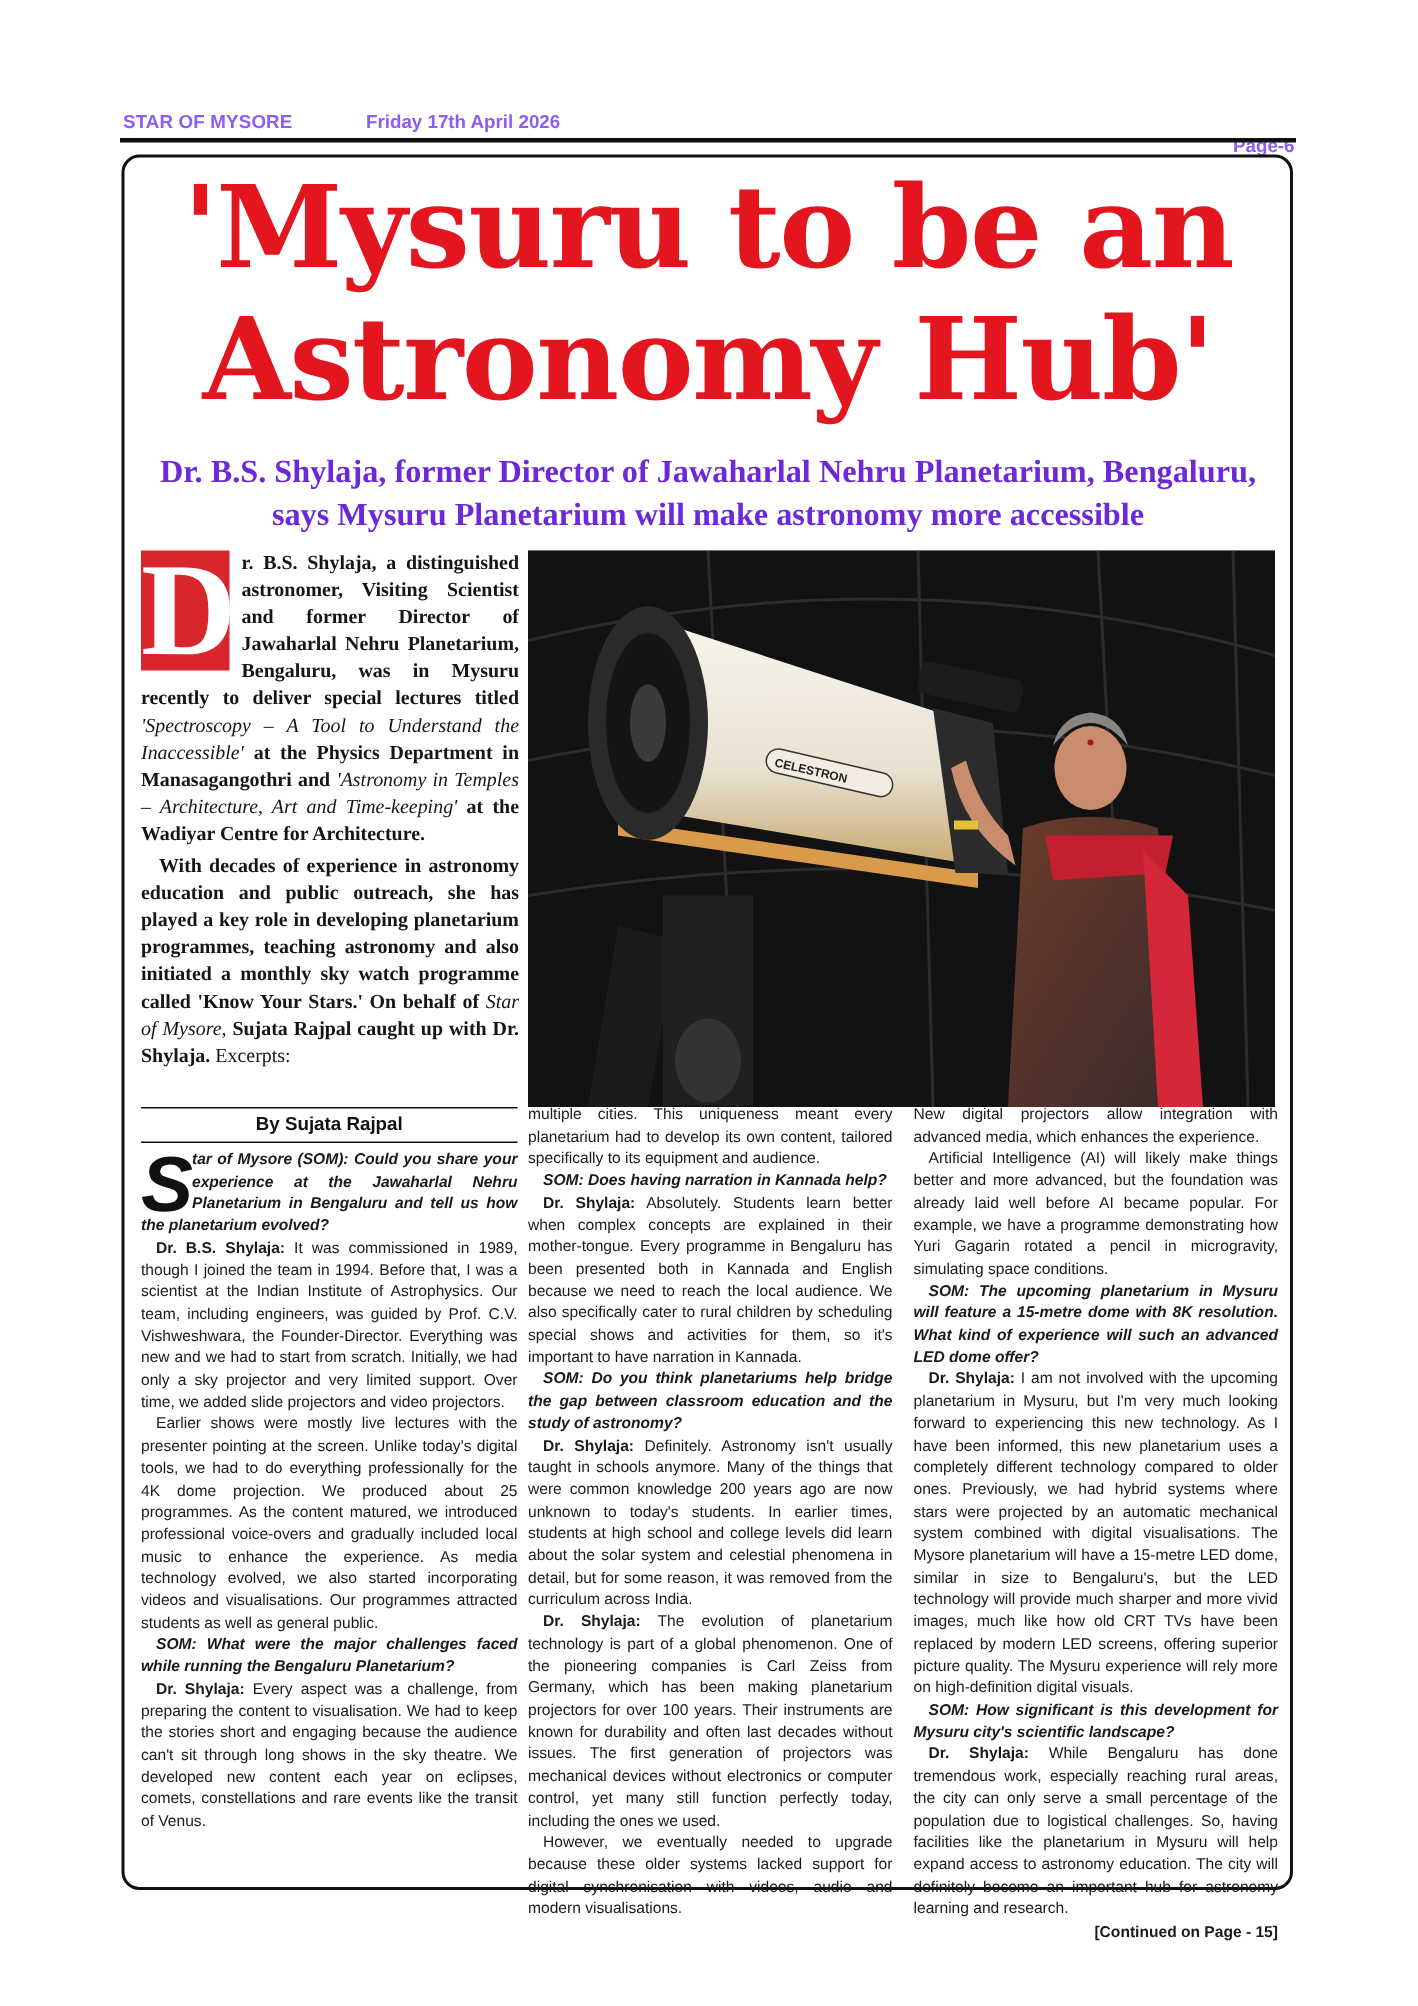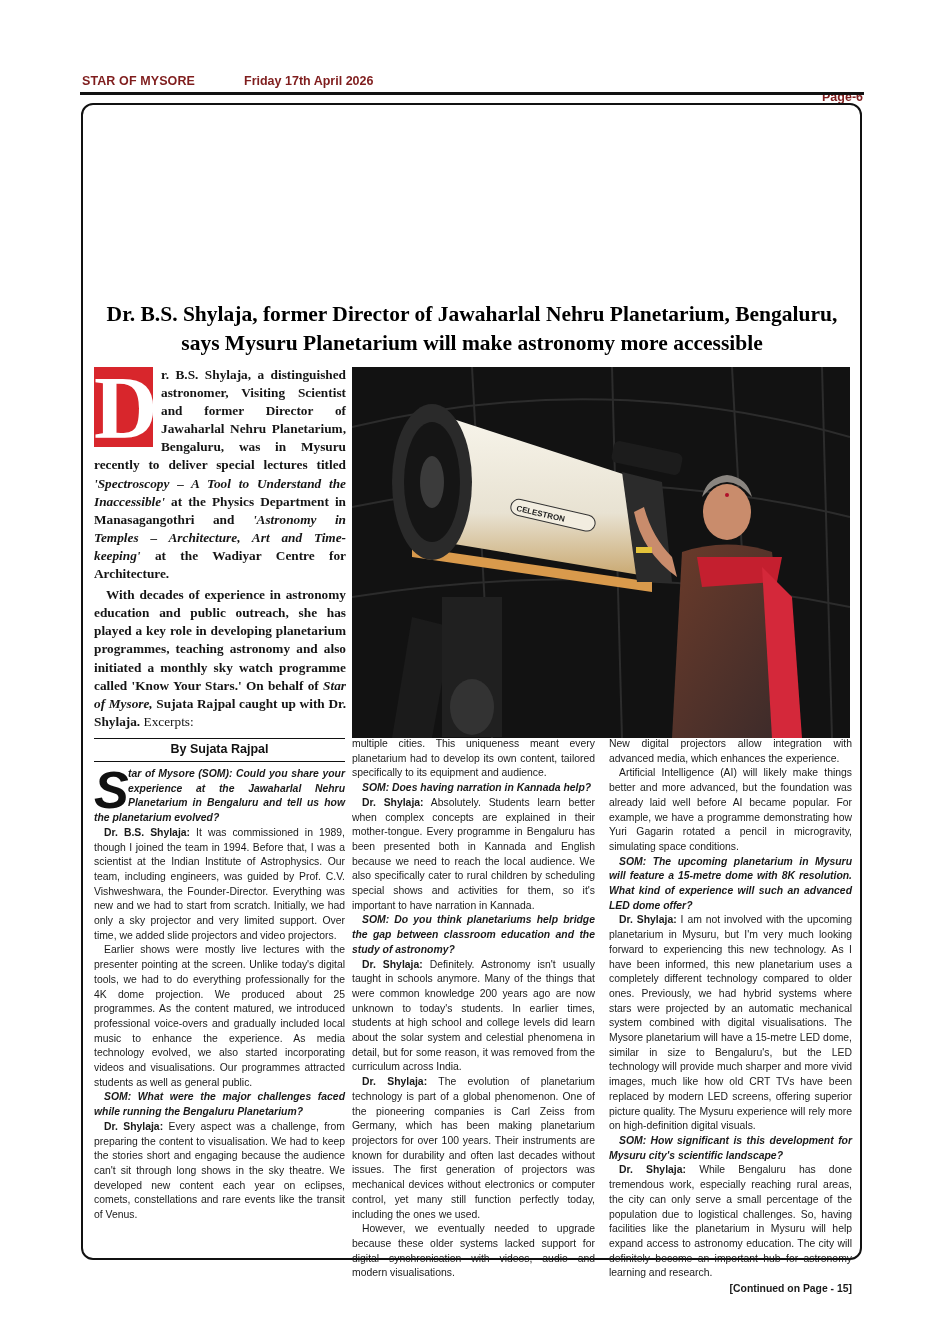--- a/index.html
+++ b/index.html
@@ -1,41 +1,41 @@
 <!DOCTYPE html>
 <html><head>
 <meta charset="utf-8">
 <style>
   * { box-sizing: border-box; margin: 0; padding: 0; }
   html, body { width: 945px; height: 1337px; background: #ffffff; overflow: hidden; }
   body { position: relative; font-family: "Liberation Sans", sans-serif; color: #111; }
 
   .masthead { position: absolute; left: 82px; top: 74px; width: 781px; height: 18px;
-    font-family: "Liberation Sans", sans-serif; font-weight: bold; font-size: 12.5px; color: #7f1d1d; }
+    font-family: "Liberation Sans", sans-serif; font-weight: bold; font-size: 12.5px; color: #8b5cf6; }
   .masthead .paper { position: absolute; left: 0; top: 0; letter-spacing: 0.1px; }
   .masthead .date { position: absolute; left: 162px; top: 0; }
   .masthead .page { position: absolute; right: 0; top: 16px; }
   .masthead-rule { position: absolute; left: 80px; top: 92px; width: 784px; height: 3px; background: #111; }
 
   .frame { position: absolute; left: 81px; top: 103px; width: 781px; height: 1157px;
     border: 2px solid #111; border-radius: 12px; }
 
   .headline { position: absolute; left: 84px; top: 108px; width: 776px; text-align: center;
     font-family: "DejaVu Serif", serif; font-weight: bold; color: #e3161f;
     font-size: 76px; line-height: 88px; letter-spacing: -1px; }
 
   .subhead { position: absolute; left: 92px; top: 300px; width: 760px; text-align: center;
-    font-family: "Liberation Serif", serif; font-weight: bold; font-size: 21.5px; line-height: 29px; color: #000000; }
+    font-family: "Liberation Serif", serif; font-weight: bold; font-size: 21.5px; line-height: 29px; color: #6d28d9; }
 
   .intro { position: absolute; left: 94px; top: 366px; width: 252px;
     font-family: "Liberation Serif", serif; font-weight: bold; font-size: 13.3px; line-height: 18.1px;
     text-align: justify; color: #151515; }
   .intro p { text-indent: 0; }
   .intro p + p { margin-top: 3px; text-indent: 12px; }
-  .intro em { font-weight: bold; font-style: italic; }
+  .intro em { font-weight: normal; font-style: italic; }
   .intro .plain { font-weight: normal; }
   .dropcap-d { float: left; width: 59px; height: 80px; background: #d8262c; color: #ffffff;
     font-family: "Liberation Serif", serif; font-weight: bold; font-size: 88px; line-height: 82px;
     text-align: center; margin: 1px 8px 0 0; }
 
   .photo { position: absolute; left: 352px; top: 367px; width: 498px; height: 371px; overflow: hidden;
     background: #0e0e0e; }
   .photo svg { display: block; }
 
   .byline-wrap { position: absolute; left: 94px; top: 738px; width: 251px; height: 24px;
@@ -61,20 +61,22 @@
 <div class="masthead">
   <span class="paper">STAR OF MYSORE</span>
   <span class="date">Friday 17th April 2026</span>
   <span class="page">Page-6</span>
 </div>
 <div class="masthead-rule"></div>
 
 <div class="frame"></div>
 
 <div class="headline">
+  <div>'Mysuru to be an</div>
+  <div>Astronomy Hub'</div>
 </div>
 
 <div class="subhead">
   <div>Dr. B.S. Shylaja, former Director of Jawaharlal Nehru Planetarium, Bengaluru,</div>
   <div>says Mysuru Planetarium will make astronomy more accessible</div>
 </div>
 
 <div class="intro">
   <p><span class="dropcap-d">D</span><span>r. B.S. Shylaja, a distinguished astronomer, Visiting Scientist and former Director of Jawaharlal Nehru Planetarium, Bengaluru, was in Mysuru recently to deliver special lectures titled </span><em>'Spectroscopy – A Tool to Understand the Inaccessible'</em><span> at the Physics Department in Manasagangothri and </span><em>'Astronomy in Temples – Architecture, Art and Time-keeping'</em><span> at the Wadiyar Centre for Architecture.</span></p>
   <p><span>With decades of experience in astronomy education and public outreach, she has played a key role in developing planetarium programmes, teaching astronomy and also initiated a monthly sky watch programme called 'Know Your Stars.' On behalf of </span><em>Star of Mysore,</em><span> Sujata Rajpal caught up with Dr. Shylaja. </span><span class="plain">Excerpts:</span></p>

